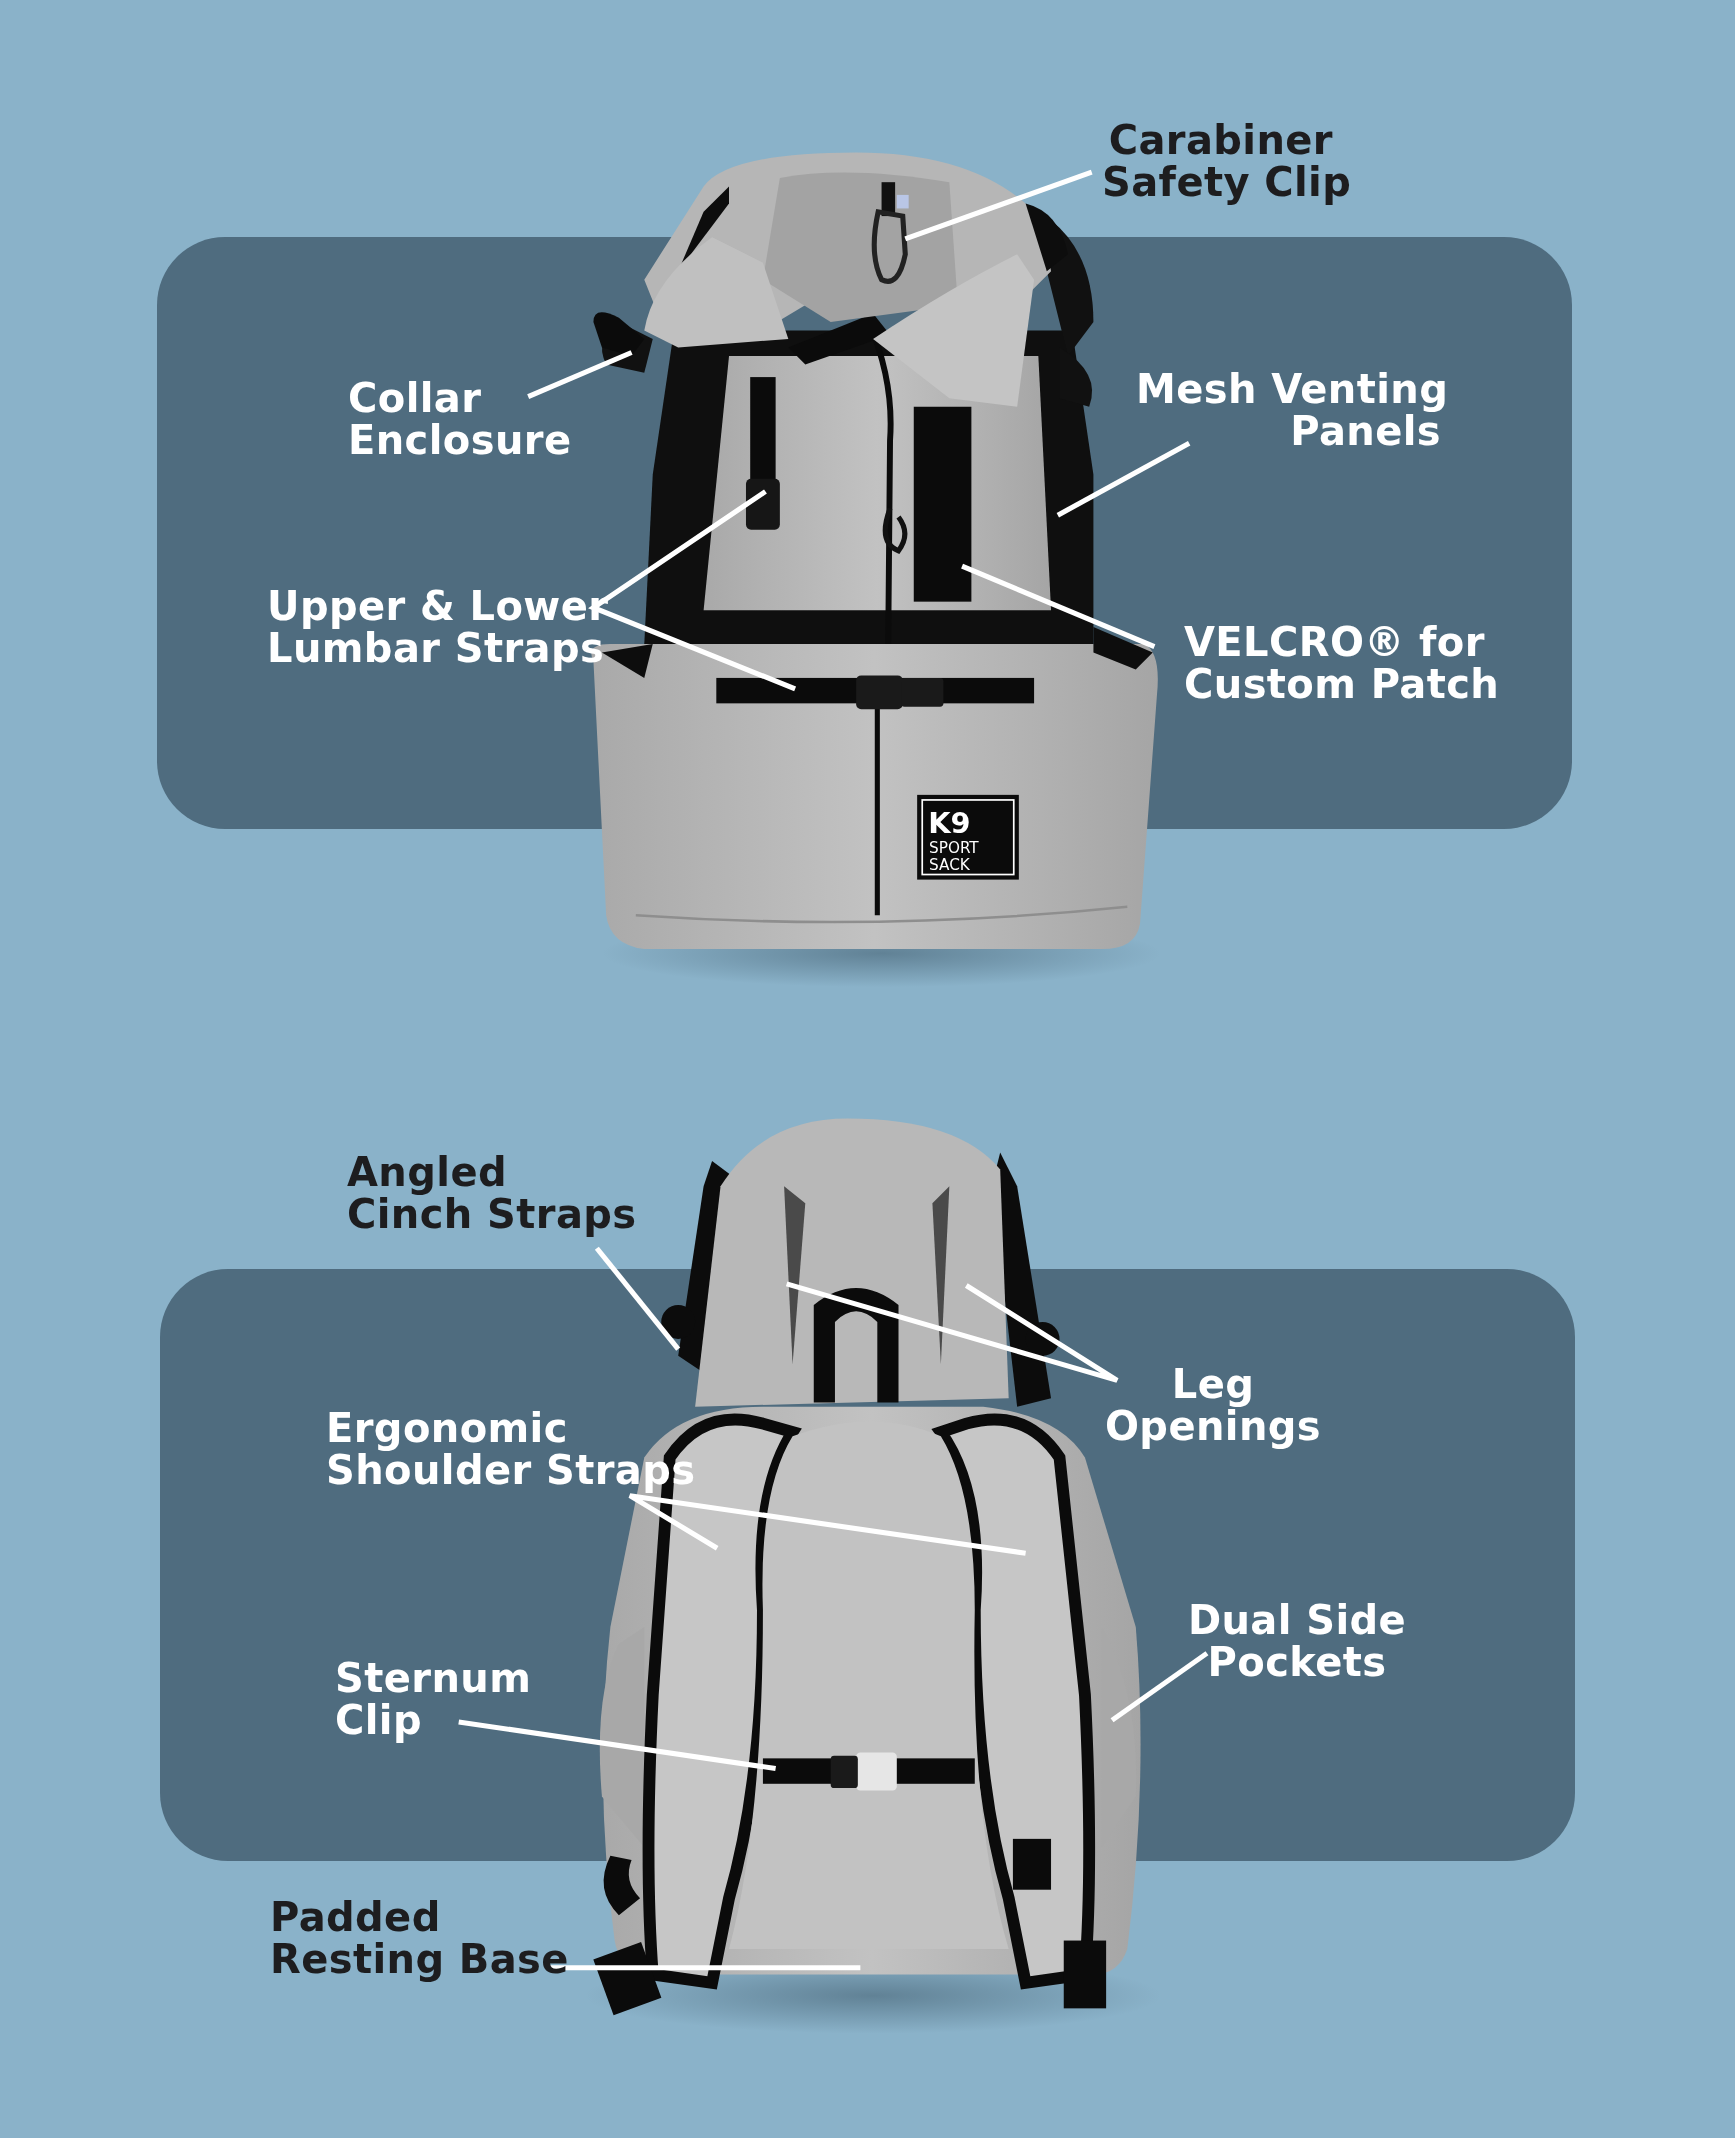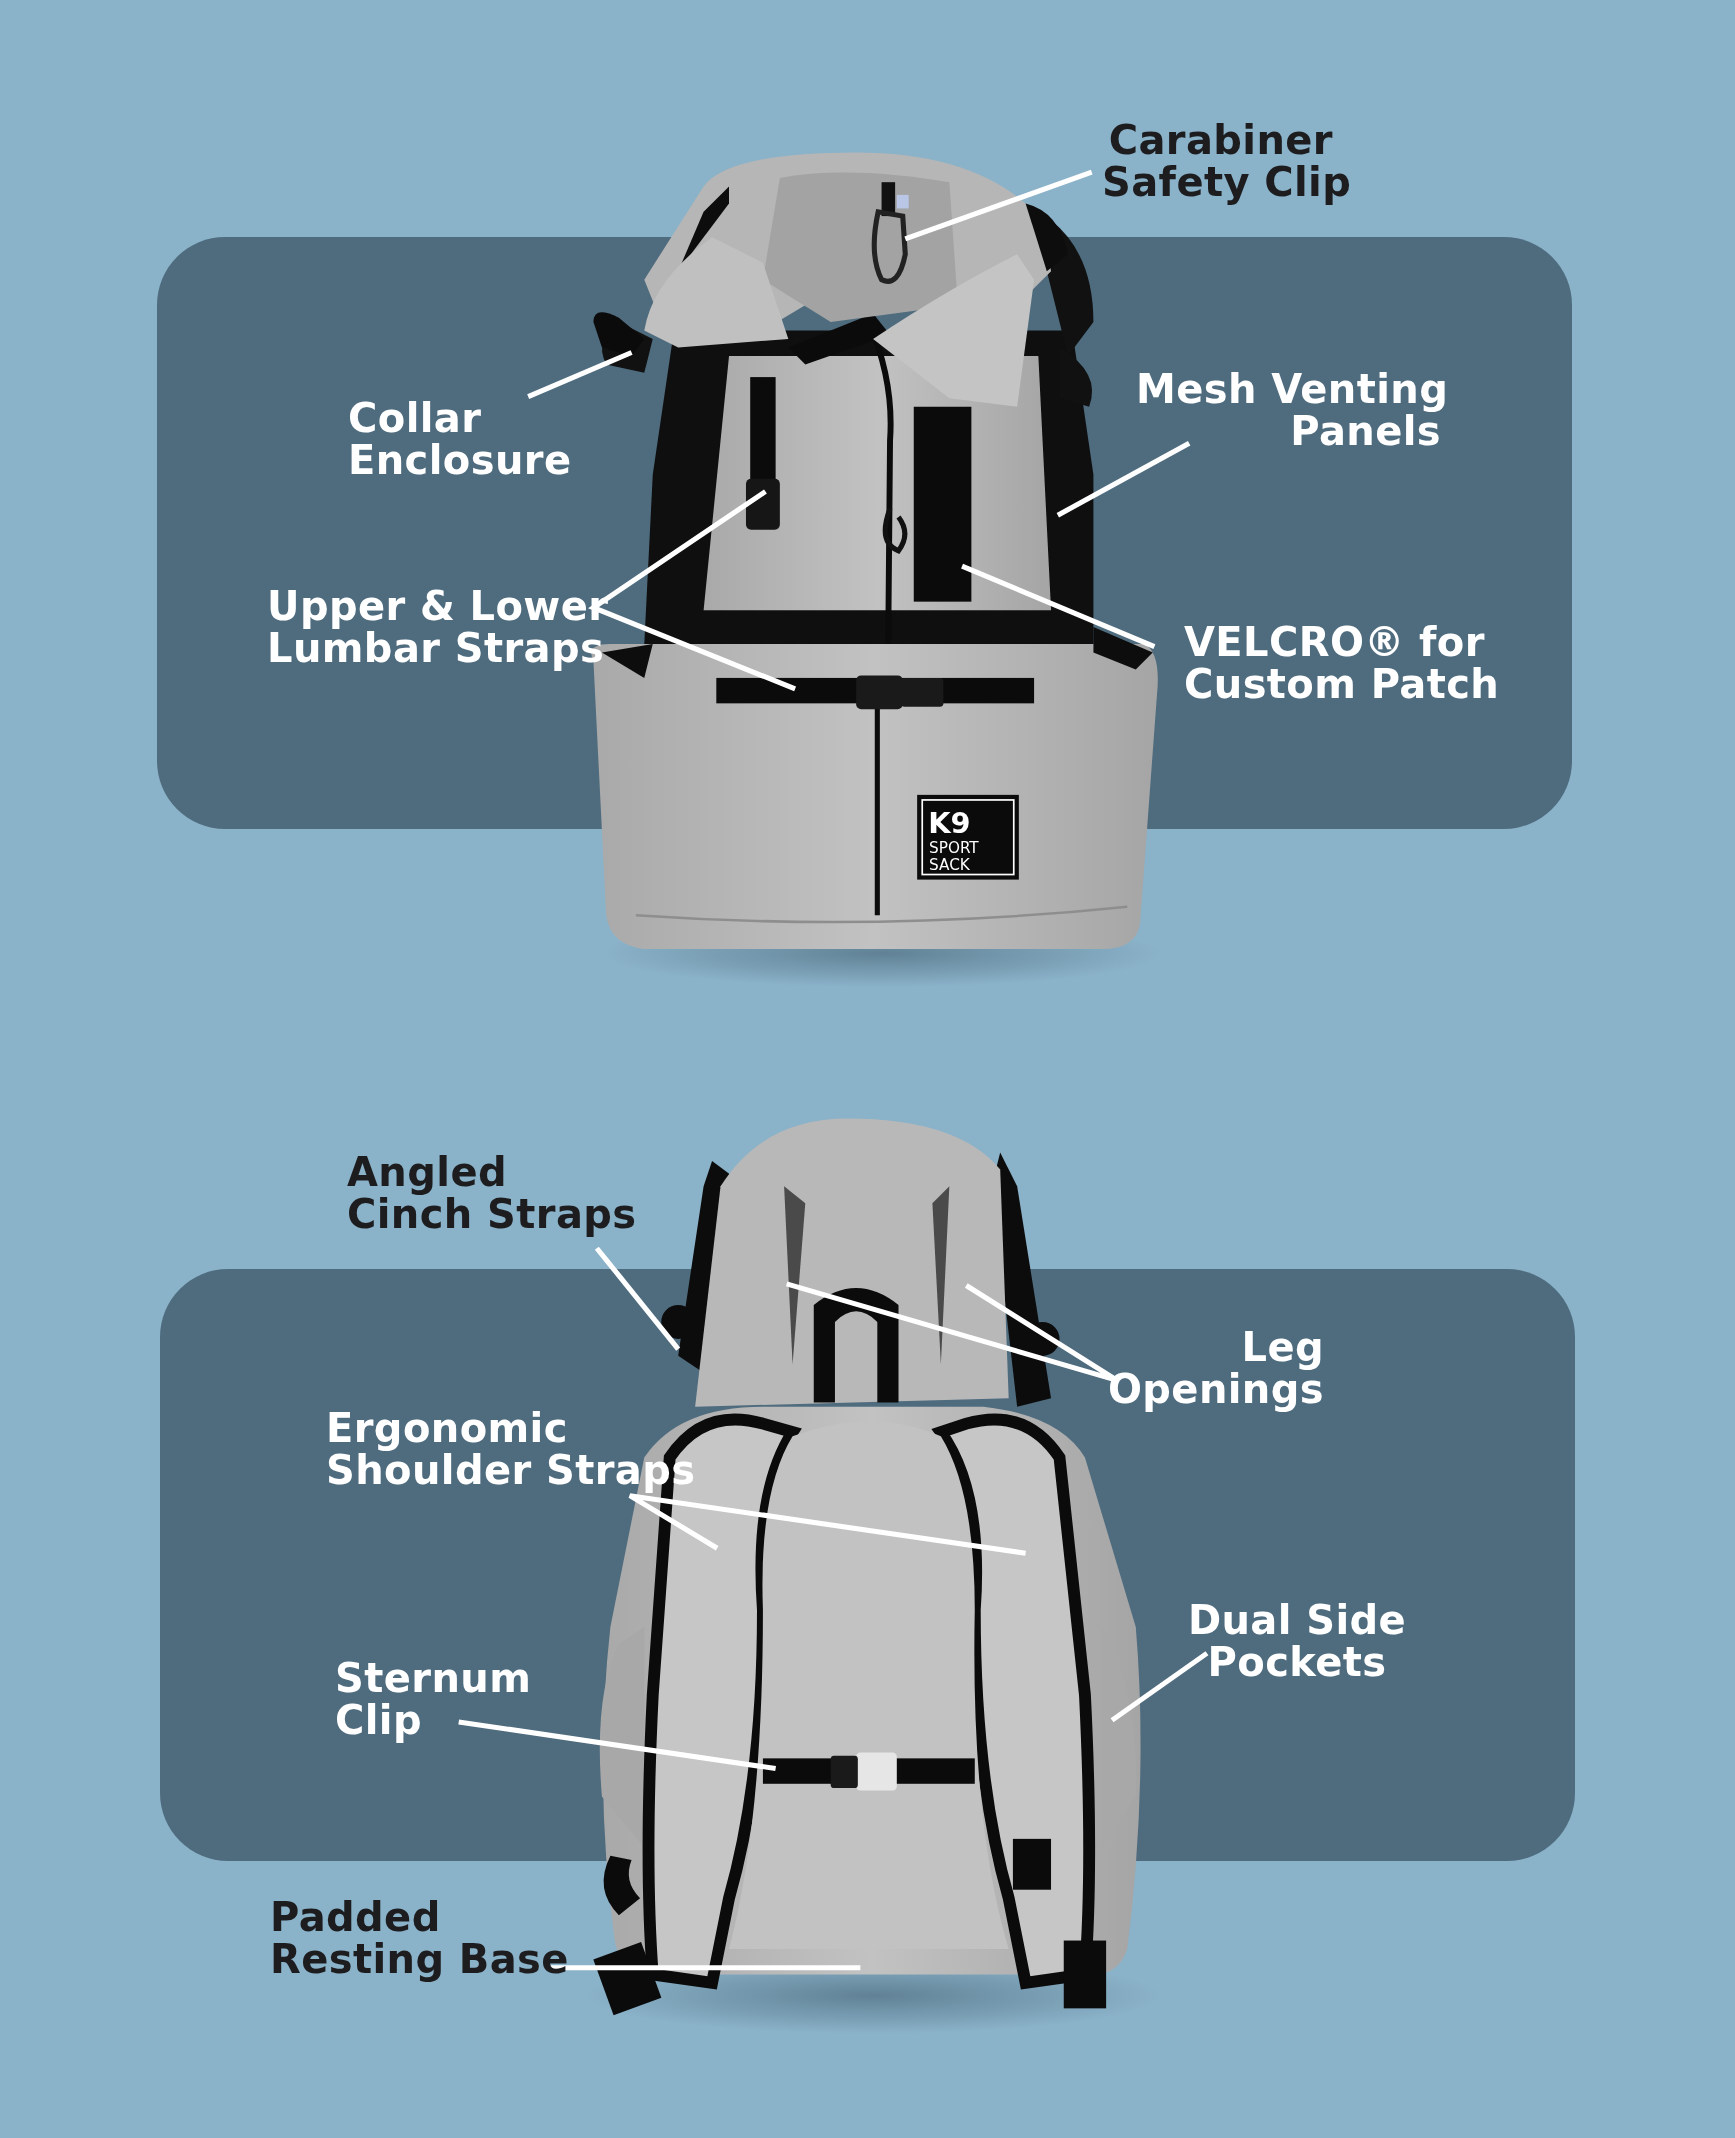--- a/index.html
+++ b/index.html
@@ -143,21 +143,21 @@
     <line class="callout" x1="541" y1="2032" x2="915" y2="2087"></line>
     <line class="callout" x1="647" y1="2322" x2="1015" y2="2322"></line>
   </g>
 </svg>
 
 <div class="label dark right" style="left:1102px; top:119px; width:231px;">
   <span>Carabiner</span>
   <span>Safety Clip</span>
 </div>
 
-<div class="label light" style="left:348px; top:377px;margin-top:20px;">
+<div class="label light" style="left:348px; top:377px;">
   <span>Collar</span>
   <span>Enclosure</span>
 </div>
 
 <div class="label light right" style="left:1136px; top:368px; width:305px;">
   <span>Mesh Venting</span>
   <span>Panels</span>
 </div>
 
 <div class="label light" style="left:267px; top:585px;">
@@ -168,21 +168,21 @@
 <div class="label light" style="left:1184px; top:621px;">
   <span>VELCRO® for</span>
   <span>Custom Patch</span>
 </div>
 
 <div class="label dark" style="left:347px; top:1151px;">
   <span>Angled</span>
   <span>Cinch Straps</span>
 </div>
 
-<div class="label light right" style="left:1102px; top:1326px; width:222px;">
+<div class="label light right" style="left:1102px; top:1363px; width:222px;text-align:center;">
   <span>Leg</span>
   <span>Openings</span>
 </div>
 
 <div class="label light" style="left:282px; top:1407px;margin-left:44px;">
   <span>Ergonomic</span>
   <span>Shoulder Straps</span>
 </div>
 
 <div class="label light right" style="left:1187px; top:1599px; width:220px;text-align:center;">

